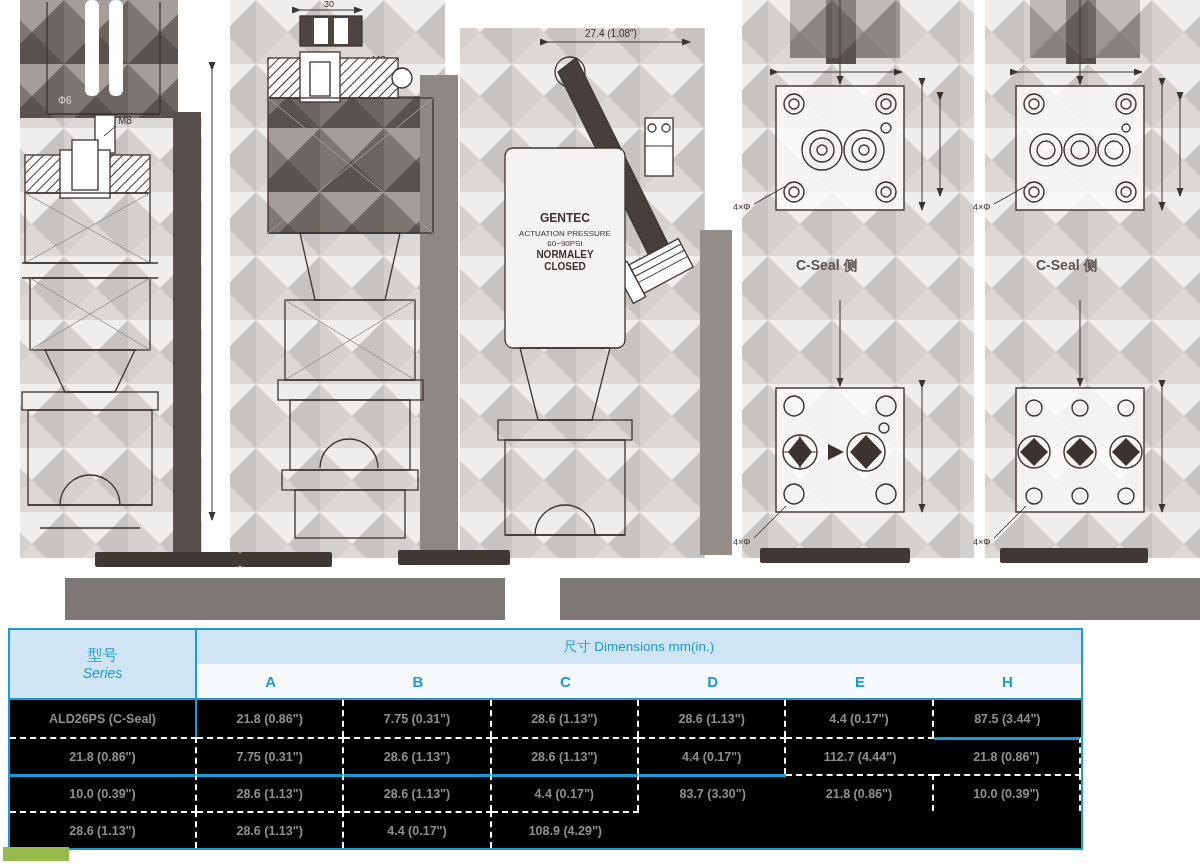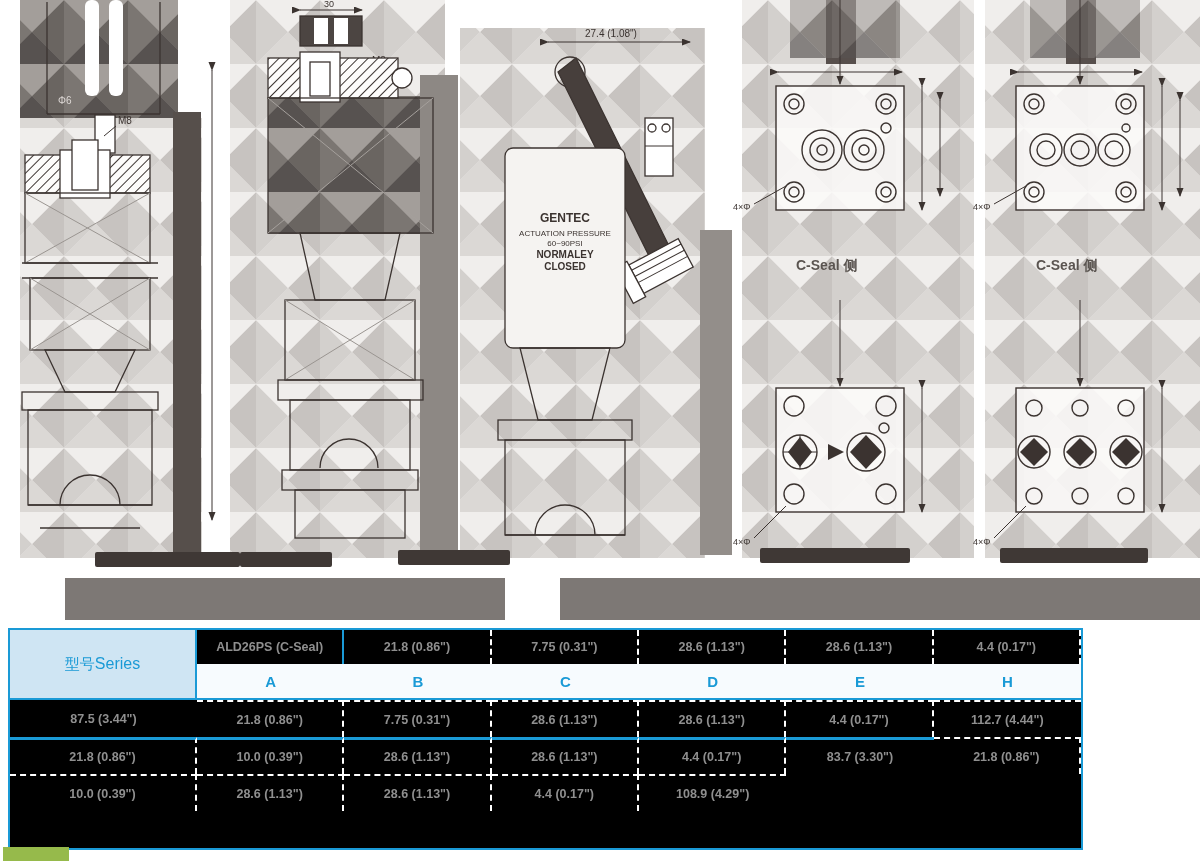--- a/index.html
+++ b/index.html
@@ -6,25 +6,25 @@
   #page{position:relative;width:1200px;height:868px;background:#fff;overflow:hidden;
         font-family:"Liberation Sans",sans-serif;}
   
   #drawings{position:absolute;left:0;top:0;width:1200px;height:620px;}
   
   .table-wrap{position:absolute;left:8px;top:628px;width:1075px;box-sizing:border-box;
       display:grid;grid-template-columns:187px repeat(6,1fr);
       grid-template-rows:34px 36px 37px 37px 37px 37px;
       border:2px solid var(--accent);background:#000;}
   .cell{display:flex;align-items:center;justify-content:center;box-sizing:border-box;}
-  .series-head{grid-column:1;grid-row:1/3;flex-direction:row;background:var(--header-bg);
+  .series-head{grid-column:1;grid-row:1/3;flex-direction:column;background:var(--header-bg);
       border-right:2px solid var(--accent);border-bottom:2px solid var(--accent);
       color:var(--accent);line-height:1.25;}
   .series-head .cn{font-size:15px;}
-  .series-head .en{font-size:16px;}
+  .series-head .en{font-size:14px;font-style:italic;}
   .dims-head{grid-column:2/8;grid-row:1;background:var(--header-bg);color:var(--accent);
       font-size:13.5px;}
   .letter{grid-row:2;background:var(--subhead-bg);color:var(--accent);
       font-weight:bold;font-size:15px;border-bottom:2px solid var(--accent);}
   .dcell{background:var(--row-bg);color:var(--row-text);font-weight:bold;font-size:12.5px;}
   .dcell.series{border-right:2px solid var(--accent);}
   .dcell.v:not(.last){border-right:2px dashed #fff;}
   .rowsep-dash{border-top:2px dashed #fff;}
   .rowsep-solid{border-top:3px solid var(--accent);}
   
@@ -263,20 +263,21 @@
       <line x1="994" y1="538" x2="1026" y2="506" stroke-width="1"></line>
       <text x="973" y="545" font-size="9" fill="#3b3330" stroke="none">4×Φ</text>
     </g>
   </svg>
 
   <div class="table-wrap">
     <div class="cell series-head">
       <div class="cn">型号</div>
       <div class="en">Series</div>
     </div>
+    <div class="cell dims-head">尺寸 Dimensions   mm(in.)</div>
 
     <div class="cell letter">A</div>
     <div class="cell letter">B</div>
     <div class="cell letter">C</div>
     <div class="cell letter">D</div>
     <div class="cell letter">E</div>
     <div class="cell letter">H</div>
 
     <div class="cell dcell series">ALD26PS (C-Seal)</div>
     <div class="cell dcell v">21.8 (0.86")</div>

